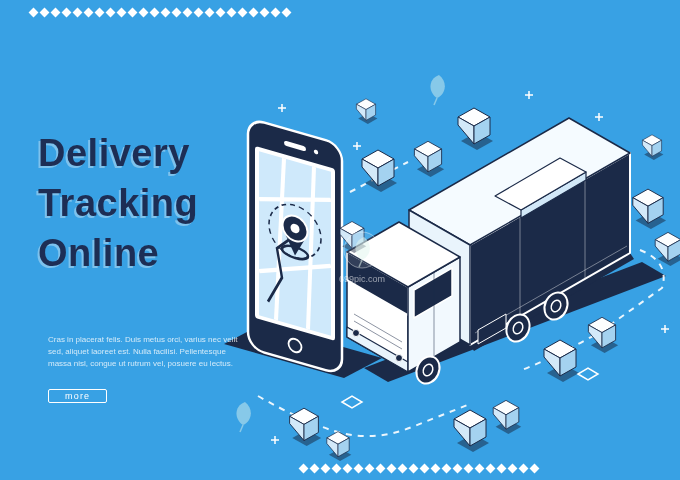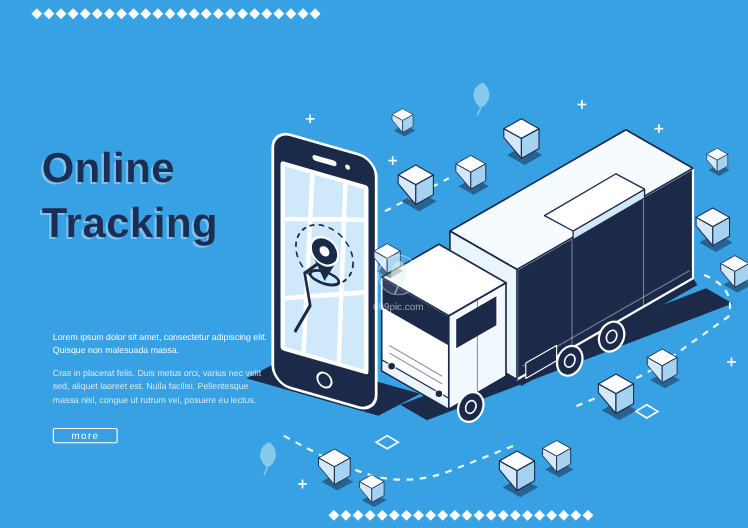--- a/index.html
+++ b/index.html
@@ -213,20 +213,20 @@
       <span class="dm"></span>
       <span class="dm"></span>
       <span class="dm"></span>
       <span class="dm"></span>
       <span class="dm"></span>
       <span class="dm"></span>
       <span class="dm"></span>
     </div>
 
   <h1 class="title">
+    <span class="tl">Delivery</span>
+    <span class="tl">Tracking</span>
     <span class="tl">Online</span>
-    <span class="tl">Tracking</span>
   </h1>
-  <p class="para para-1">Lorem ipsum dolor sit amet, consectetur adipiscing elit. Quisque non malesuada massa.</p>
   <p class="para para-2">Cras in placerat felis. Duis metus orci, varius nec velit sed, aliquet laoreet est. Nulla facilisi. Pellentesque massa nisl, congue ut rutrum vel, posuere eu lectus.</p>
   <button class="more-btn">more</button>
 
 </div>
 
 </body></html>

